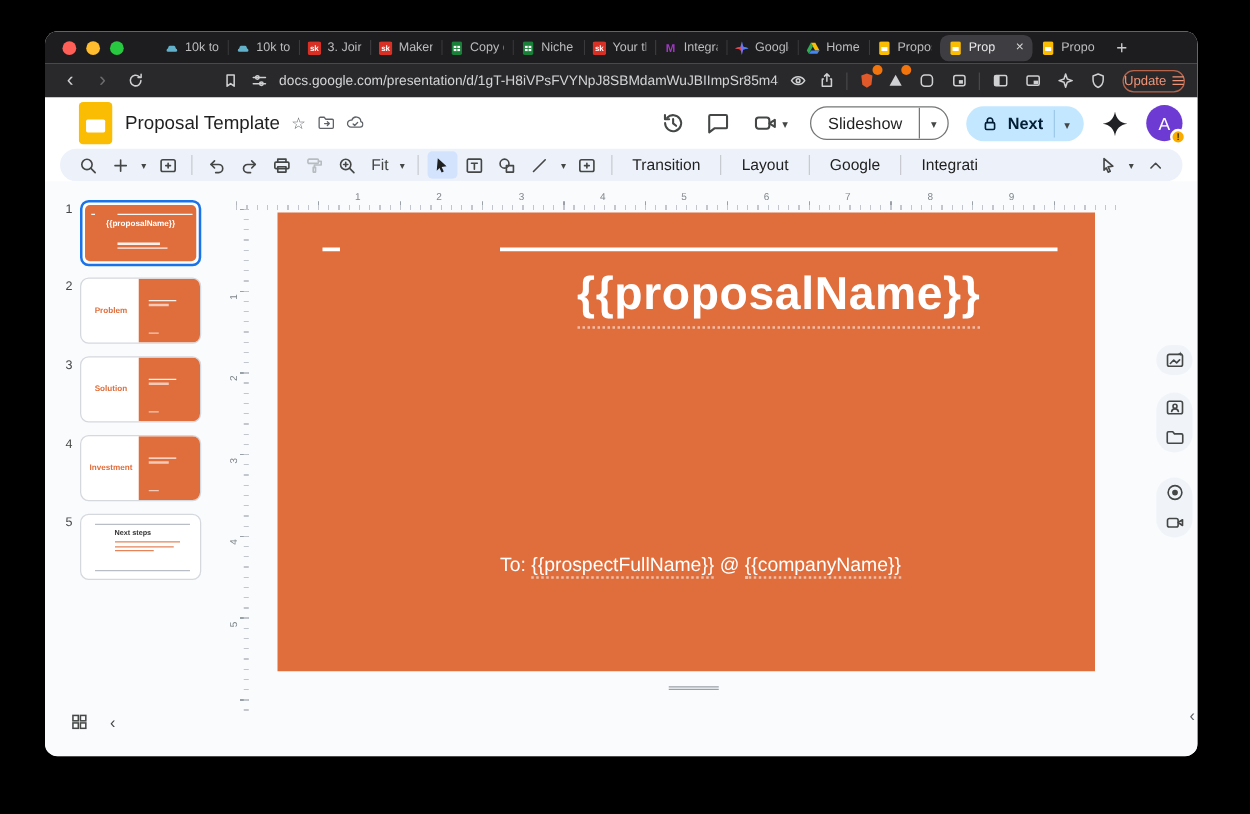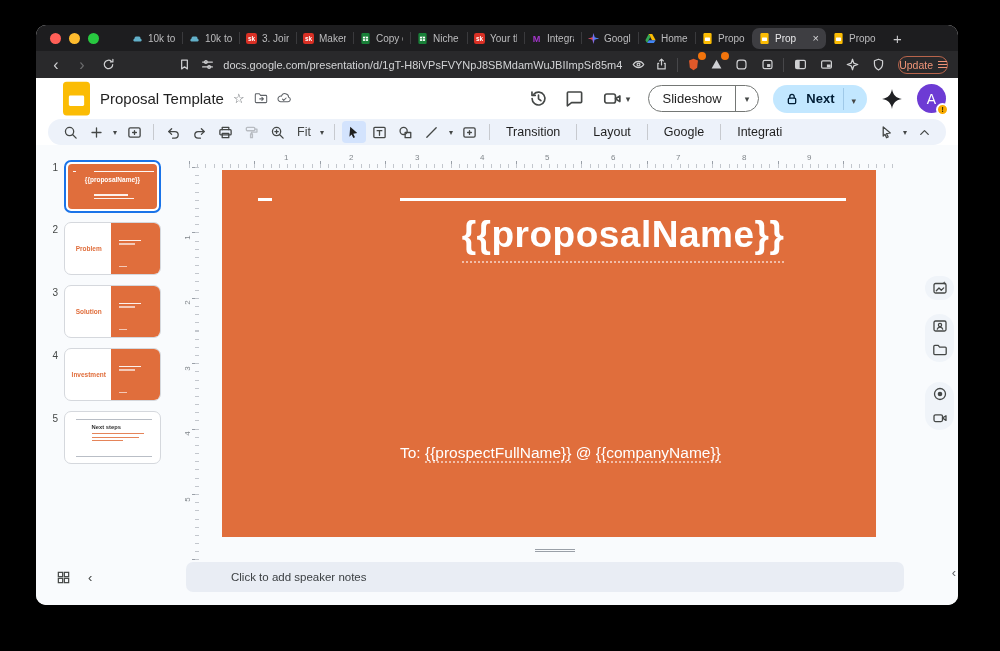--- a/index.html
+++ b/index.html
@@ -782,17 +782,16 @@
         </svg>
     </div>
 
     <div class="notesbar">
       <span class="nb-grid">
           <svg>
             <use href="#i-grid"></use>
           </svg>
         </span>
       <span class="nb-chev">‹</span>
-      <div class="notespill">Click to add speaker notes</div>
     </div>
     <span class="scrollchev">‹</span>
   </div>
 </div>
 
 </body></html>

